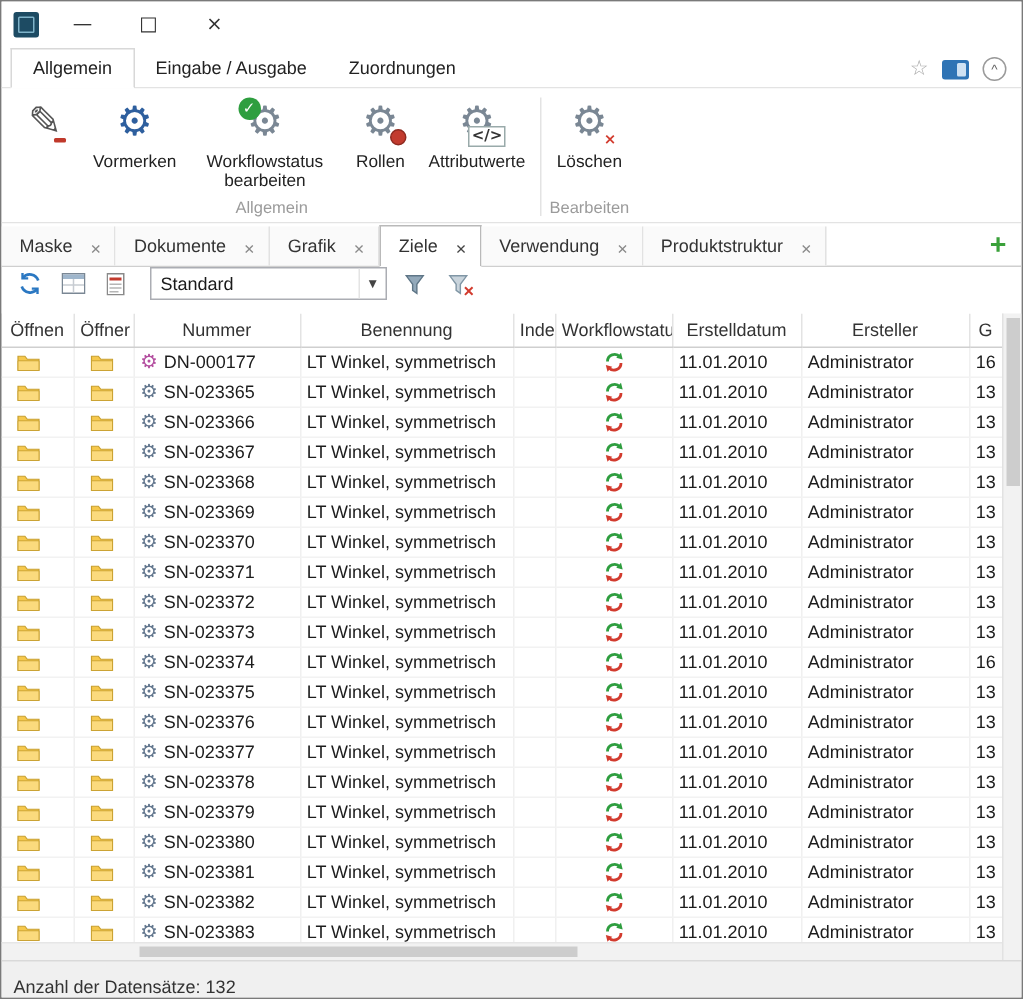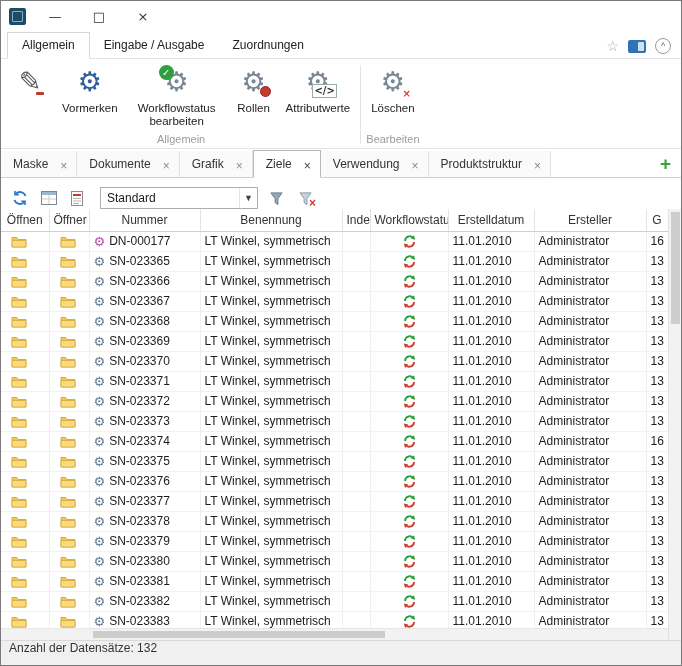--- a/index.html
+++ b/index.html
@@ -48,21 +48,21 @@
 
   
   .doctabs { height:29px; flex:0 0 auto; display:flex; align-items:flex-end; background:#fff; border-bottom:1px solid #cfcfcf; }
   .doctab { display:flex; align-items:flex-end; gap:12px; padding:6px 9px 6px 12px; border-right:1px solid #e2e2e2; background:#fafafa; color:#333; }
   .doctab .x { color:#8a8a8a; font-size:12px; line-height:10px; }
   .doctab.active { background:#fff; border:1px solid #b9b9b9; border-bottom:1px solid #fff; margin-bottom:-1px; }
   .doctab.active .x { color:#444; }
   .doctab-add { margin-left:auto; color:#3aa13a; font-size:19px; font-weight:bold; padding:0 10px 3px 0; line-height:20px; }
 
   
-  .toolbar { height:31px; flex:0 0 auto; display:flex; align-items:flex-end; gap:7px; padding:0 8px; background:#fff; }
+  .toolbar { height:31px; flex:0 0 auto; display:flex; align-items:flex-start; gap:7px; padding:0 8px; background:#fff; }
   .tbtn { width:22px; height:22px; display:flex; align-items:center; justify-content:center; }
   .combo { width:158px; height:22px; border:1px solid #abadb3; display:flex; align-items:center; background:#fff; margin-left:4px; }
   .combo .val { flex:1; padding-left:6px; }
   .combo .arrow { width:18px; text-align:center; color:#444; font-size:9px; border-left:1px solid #e4e4e4; align-self:stretch; display:flex; align-items:center; justify-content:center; }
   .funnel-wrap { position:relative; width:22px; height:22px; display:flex; align-items:center; justify-content:center; }
   .funnel-x { position:absolute; right:0; bottom:1px; color:#d23b2e; font-weight:bold; font-size:12px; line-height:10px; }
 
   
   .table-area { flex:1; min-height:0; display:flex; }
   .table-scroll { width:667px; display:flex; flex-direction:column; min-height:0; }
@@ -78,21 +78,21 @@
   .item-icon.dn { color:#b44fa0; }
   .wf-ic { display:inline-block; width:15px; height:15px; vertical-align:middle; }
 
   
   .vscroll { width:14px; flex:0 0 auto; background:#f2f2f2; border-left:1px solid #e2e2e2; position:relative; }
   .vthumb { position:absolute; top:3px; left:2px; right:2px; height:112px; background:#cdcdcd; }
   .hscroll { height:12px; flex:0 0 auto; background:#f2f2f2; position:relative; border-top:1px solid #e6e6e6; }
   .hthumb { position:absolute; left:92px; width:292px; top:2px; bottom:2px; background:#cdcdcd; }
 
   
-  .statusbar { height:25px; flex:0 0 auto; border-top:1px solid #d9d9d9; background:#f0f0f0; display:flex; align-items:flex-start; padding-left:8px; color:#333; }
+  .statusbar { height:25px; flex:0 0 auto; border-top:1px solid #d9d9d9; background:#f0f0f0; display:flex; align-items:flex-end; padding-left:8px; color:#333; }
 </style>
 </head>
 <body>
 
 <div class="window">
 
   <div class="titlebar">
     <div class="app-icon"></div>
     <div class="win-controls">
       <div class="win-btn">—</div>

